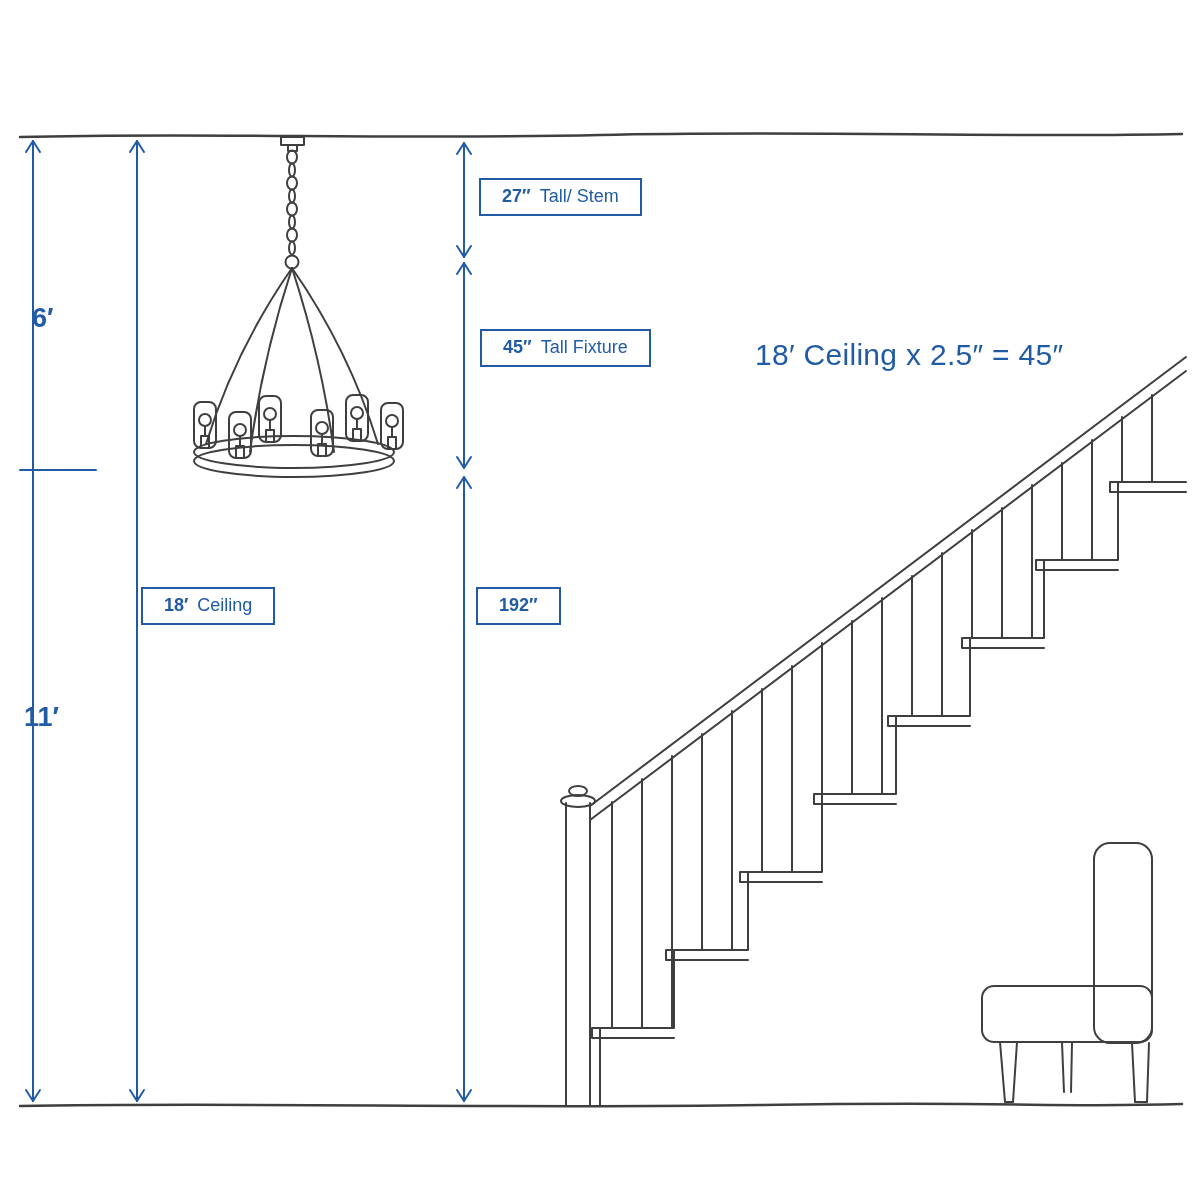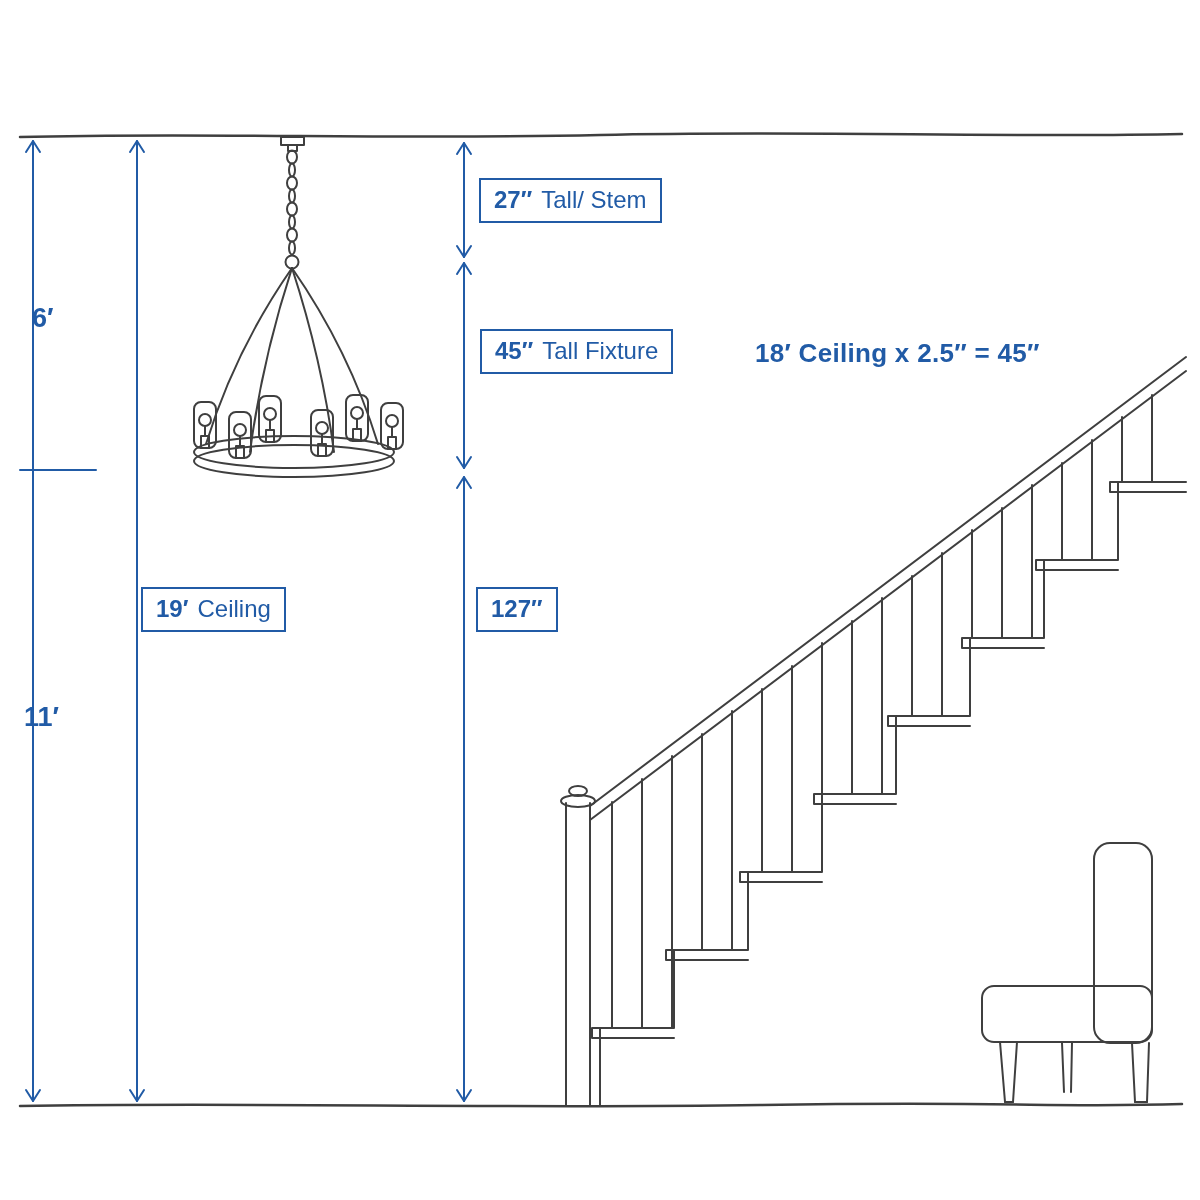--- a/index.html
+++ b/index.html
@@ -10,32 +10,32 @@
     background:#ffffff; overflow:hidden;
     font-family:"Liberation Sans", sans-serif;
   }
   svg.diagram { position:absolute; left:0; top:0; }
   .ink  { stroke:var(--sketch); fill:none; stroke-width:2; stroke-linecap:round; stroke-linejoin:round; }
   .ink-thick { stroke-width:2.5; }
   .blue { stroke:var(--accent); fill:none; stroke-width:2; stroke-linecap:round; stroke-linejoin:round; }
   .dim-box {
     position:absolute; display:flex; align-items:center;
     border:2px solid var(--accent); background:#fff; color:var(--accent);
-    font-size:24px; padding:6px 13px; white-space:nowrap; line-height:1.2;
+    font-size:18px; padding:6px 21px; white-space:nowrap; line-height:1.2;
   }
   .dim-box .val { font-weight:700; margin-right:9px; }
   .dim-box .val:last-child { margin-right:0; }
   .dim-box .lbl { font-weight:400; }
   .side-label {
     position:absolute; color:var(--accent);
     font-weight:700; font-size:27px; white-space:nowrap;
   }
   .formula {
     position:absolute; color:var(--accent);
-    font-weight:700; font-size:26px; letter-spacing:0.3px; white-space:nowrap;
+    font-weight:400; font-size:30px; letter-spacing:0.3px; white-space:nowrap;
   }
 </style>
 </head>
 <body>
 
 <div class="canvas">
 
   <svg class="diagram" width="1200" height="1200" viewBox="0 0 1200 1200">
 
     <g>
@@ -203,21 +203,21 @@
   </div>
 
   <div class="dim-box" style="left:480px; top:329px;">
     <span class="val">45″</span>
     <span class="lbl">Tall Fixture</span>
   </div>
 
   <div class="formula" style="left:755px; top:338px;">18′ Ceiling x 2.5″ = 45″</div>
 
   <div class="dim-box" style="left:141px; top:587px;">
-    <span class="val">19′</span>
+    <span class="val">18′</span>
     <span class="lbl">Ceiling</span>
   </div>
 
   <div class="dim-box" style="left:476px; top:587px;">
-    <span class="val">127″</span>
+    <span class="val">192″</span>
   </div>
 
 </div>
 
 </body></html>

